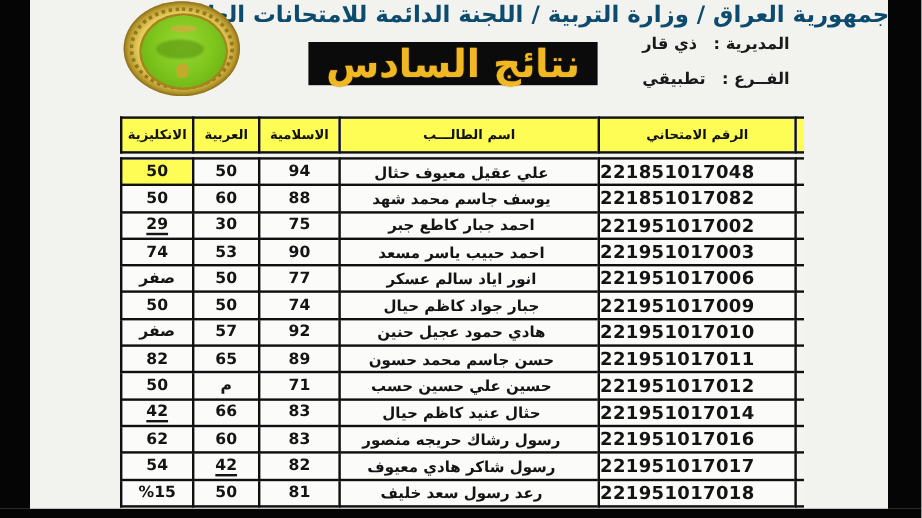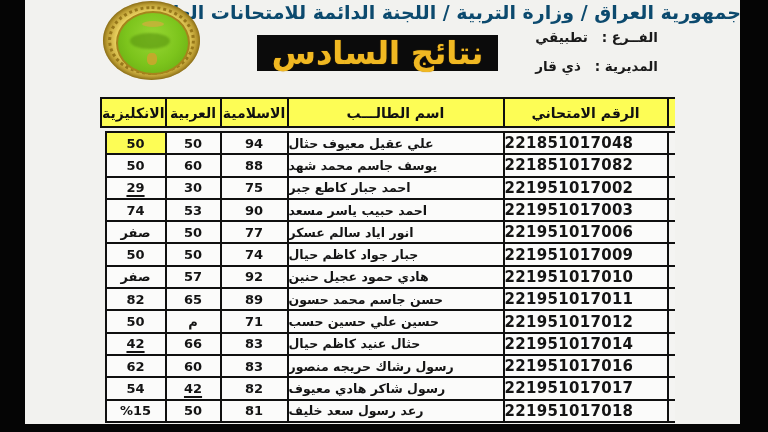--- a/index.html
+++ b/index.html
@@ -51,33 +51,33 @@
   .admin-line + .admin-line { margin-top:13px; }
   .admin-line .val { margin-right:9px; }
 
   
   .table-wrap { position:absolute; left:100px; top:97px; direction:rtl; }
   table { border-collapse:collapse; table-layout:fixed; border:none; }
   th, td { padding:0; overflow:hidden; }
 
   .header-table th {
     background:#fdfd55; border:2px solid #101010; height:27px;
-    font-size:14px; font-weight:bold; color:#111; text-align:center;
+    font-size:11px; font-weight:bold; color:#111; text-align:center;
   }
   .header-table th.c-sliver, .body-table td.c-sliver { border-right:none; }
   .header-table th.c-sliver { background:#fdfd55; }
 
   .body-table { margin-top:3px; }
   .body-table td {
     border:2px solid #101010; background:#fbfbfa; height:20.3px;
     font-weight:bold; color:#141414; vertical-align:middle;
   }
   .body-table td.c-sliver { background:#f4f4f2; }
   .c-num   { font-size:15px; text-align:left; direction:ltr; letter-spacing:.3px;margin-top:15px; }
-  .c-name  { font-size:12.5px; text-align:left; padding:0 13px 0 0; white-space:nowrap; }
+  .c-name  { font-size:12.5px; text-align:center; padding:0 13px 0 0; white-space:nowrap; }
   .c-grade { font-size:13px; text-align:center; direction:ltr; }
   .underline { text-decoration:underline; text-decoration-thickness:1.5px; text-underline-offset:3px; }
   .hl { background:#fdfd55 !important; }
 </style>
 </head>
 <body>
 
 <div class="bar bar-left"></div>
 <div class="bar bar-right"></div>
 <div class="bar bar-bottom"></div>
@@ -92,26 +92,26 @@
     <div class="logo-mark-bottom"></div>
   </div>
 </div>
 
 <div class="title-box">
   <span>نتائج السادس</span>
 </div>
 
 <div class="admin-lines">
   <div class="admin-line">
+    <span class="lbl">المديرية :</span>
+    <span class="val">ذي قار</span>
+  </div>
+  <div class="admin-line">
     <span class="lbl">الفــرع :</span>
     <span class="val">تطبيقي</span>
-  </div>
-  <div class="admin-line">
-    <span class="lbl">المديرية :</span>
-    <span class="val">ذي قار</span>
   </div>
 </div>
 
 <div class="table-wrap">
   <table class="header-table">
     <colgroup>
       <col style="width:7px">
         <col style="width:164px">
         <col style="width:216px">
       <col style="width:67px">

